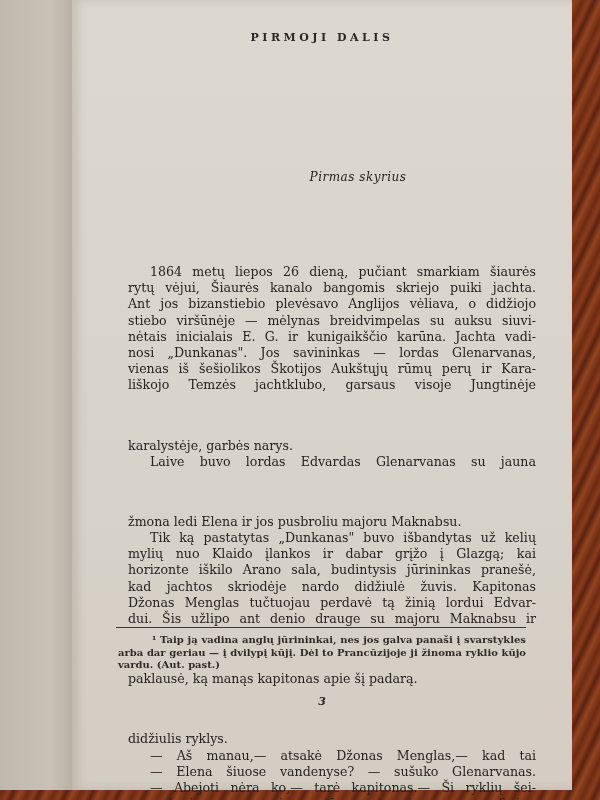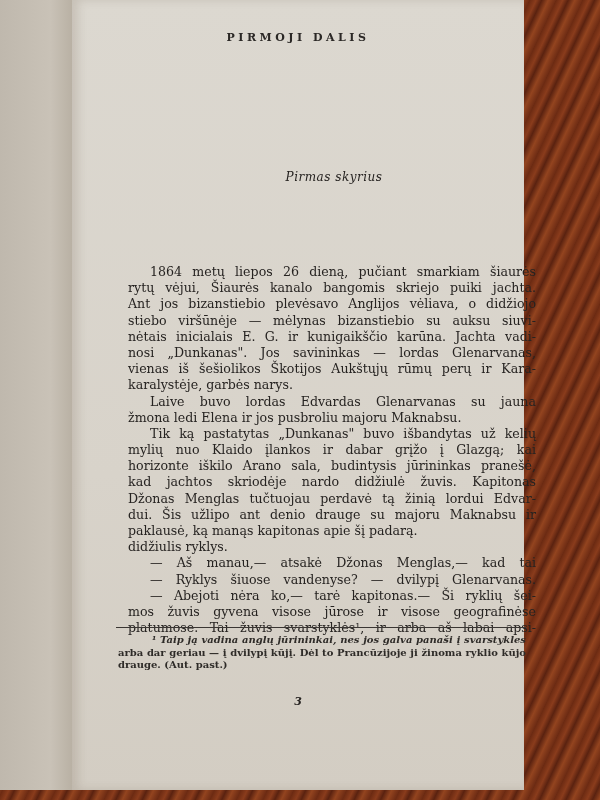--- a/index.html
+++ b/index.html
@@ -7,21 +7,21 @@
       width: 600px; height: 800px; overflow: hidden; position: relative;
       background: repeating-linear-gradient(115deg, #6b2a12 0px, #8a3c1c 6px, #5a2210 11px, #93441f 17px, #6e2c14 24px);
       font-family: "DejaVu Serif", serif;
     }
     .left-page {
       position: absolute; left: 0; top: 0; width: 72px; height: 790px;
       background: linear-gradient(90deg, #bfb8ad 0%, #c9c2b7 70%, #b9b1a4 100%);
       border-right: 1px solid #7a6a55;
     }
     .page {
-      position: absolute; left: 72px; top: 0; width: 452px; height: 790px;
+      position: absolute; left: 72px; top: 0; width: 500px; height: 790px;
       background: linear-gradient(180deg, #dcd8d0 0%, #d8d3ca 60%, #d3cdc3 100%);
       box-shadow: inset 6px 0 10px rgba(80,60,40,0.15);
       color: #262321;
     }
     .running-head {
       position: absolute; top: 31px; left: 0; width: 100%; text-align: center;
       font-family: "DejaVu Serif", serif; font-weight: bold; font-size: 11px;
       letter-spacing: 3.5px; color: #2b2826;
     }
     .chapter-label {
@@ -33,73 +33,74 @@
       font-size: 13.5px; letter-spacing: 0.3px;
     }
     .body-text {
       position: absolute; top: 164px; left: 56px; width: 408px;
       font-family: "DejaVu Serif", serif;
       font-size: 12.6px; line-height: 16.2px; top: 264px;
       text-align: justify;
     }
     .body-text .line { display: block; height: 16.2px; text-align: justify; text-align-last: justify; white-space: nowrap; }
     .body-text .line.indent { padding-left: 22px; }
-    .body-text .line.last { text-align-last: left; }
+    .body-text .line.last { text-align-last: left; margin-top: 44px; }
     .rule {
       position: absolute; top: 627px; left: 44px; width: 410px; height: 1px; background: #3a3633;
     }
     .footnote {
       position: absolute; top: 634px; left: 46px; width: 408px;
       font-size: 10px; line-height: 12.6px; font-weight: bold; color: #2e2b28;
     }
     .footnote .line { display: block; white-space: nowrap; text-align: justify; text-align-last: justify; }
-    .footnote .line.indent { padding-left: 34px; font-style: italic; }
+    .footnote .line.indent { padding-left: 34px; }
     .footnote .line.last { text-align-last: left; }
     .page-number {
       position: absolute; top: 695px; left: 0; width: 100%; text-align: center;
       font-size: 11px; font-weight: bold; font-style: italic;
     }
   </style>
 </head>
 <body>
 
 <div class="left-page"></div>
 
 <div class="page">
   <div class="running-head">PIRMOJI DALIS</div>
   <div class="chapter-label">Pirmas skyrius</div>
 
   <div class="body-text" id="body-text">
       <span class="line indent">1864 metų liepos 26 dieną, pučiant smarkiam šiaurės</span>
       <span class="line">rytų vėjui, Šiaurės kanalo bangomis skriejo puiki jachta.</span>
       <span class="line">Ant jos bizanstiebio plevėsavo Anglijos vėliava, o didžiojo</span>
-      <span class="line">stiebo viršūnėje — mėlynas bizanstiebio su auksu siuvi-</span>
+      <span class="line">stiebo viršūnėje — mėlynas breidvimpelas su auksu siuvi-</span>
       <span class="line">nėtais inicialais E. G. ir kunigaikščio karūna. Jachta vadi-</span>
       <span class="line">nosi „Dunkanas". Jos savininkas — lordas Glenarvanas,</span>
       <span class="line">vienas iš šešiolikos Škotijos Aukštųjų rūmų perų ir Kara-</span>
+      <span class="line">liškojo Temzės jachtklubo, garsaus visoje Jungtinėje</span>
       <span class="line last">karalystėje, garbės narys.</span>
       <span class="line indent">Laive buvo lordas Edvardas Glenarvanas su jauna</span>
       <span class="line last">žmona ledi Elena ir jos pusbroliu majoru Maknabsu.</span>
       <span class="line indent">Tik ką pastatytas „Dunkanas" buvo išbandytas už kelių</span>
       <span class="line">mylių nuo Klaido įlankos ir dabar grįžo į Glazgą; kai</span>
       <span class="line">horizonte iškilo Arano sala, budintysis jūrininkas pranešė,</span>
       <span class="line">kad jachtos skriodėje nardo didžiulė žuvis. Kapitonas</span>
       <span class="line">Džonas Menglas tučtuojau perdavė tą žinią lordui Edvar-</span>
       <span class="line">dui. Šis užlipo ant denio drauge su majoru Maknabsu ir</span>
       <span class="line last">paklausė, ką manąs kapitonas apie šį padarą.</span>
       <span class="line last">didžiulis ryklys.</span>
       <span class="line indent">— Aš manau,— atsakė Džonas Menglas,— kad tai</span>
-      <span class="line indent">— Ryklys šiuose vandenyse? — dvilypį Glenarvanas.</span>
+      <span class="line indent">— Elena šiuose vandenyse? — sušuko Glenarvanas.</span>
       <span class="line indent">— Abejoti nėra ko,— tarė kapitonas.— Ši ryklių šei-</span>
       <span class="line">mos žuvis gyvena visose jūrose ir visose geografinėse</span>
       <span class="line">platumose. Tai žuvis svarstyklės¹, ir arba aš labai apsi-</span>
     </div>
 
   <div class="rule"></div>
 
   <div class="footnote" id="footnote">
       <span class="line indent">¹ Taip ją vadina anglų jūrininkai, nes jos galva panaši į svarstykles</span>
       <span class="line">arba dar geriau — į dvilypį kūjį. Dėl to Prancūzijoje ji žinoma ryklio kūjo</span>
-      <span class="line last">drauge. (Aut. past.)</span>
+      <span class="line last">vardu. (Aut. past.)</span>
     </div>
 
   <div class="page-number">3</div>
 </div>
 
 </body></html>

